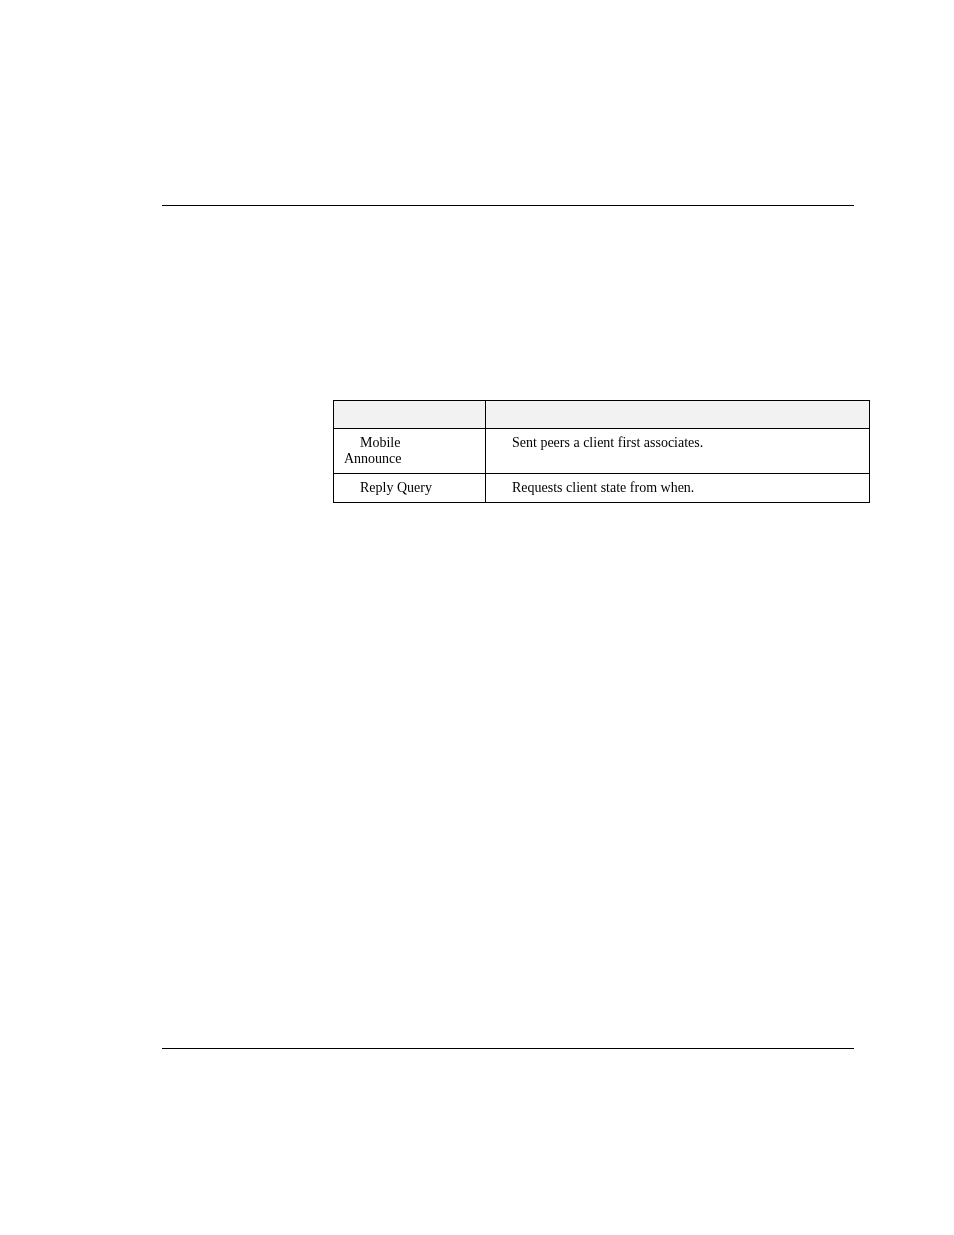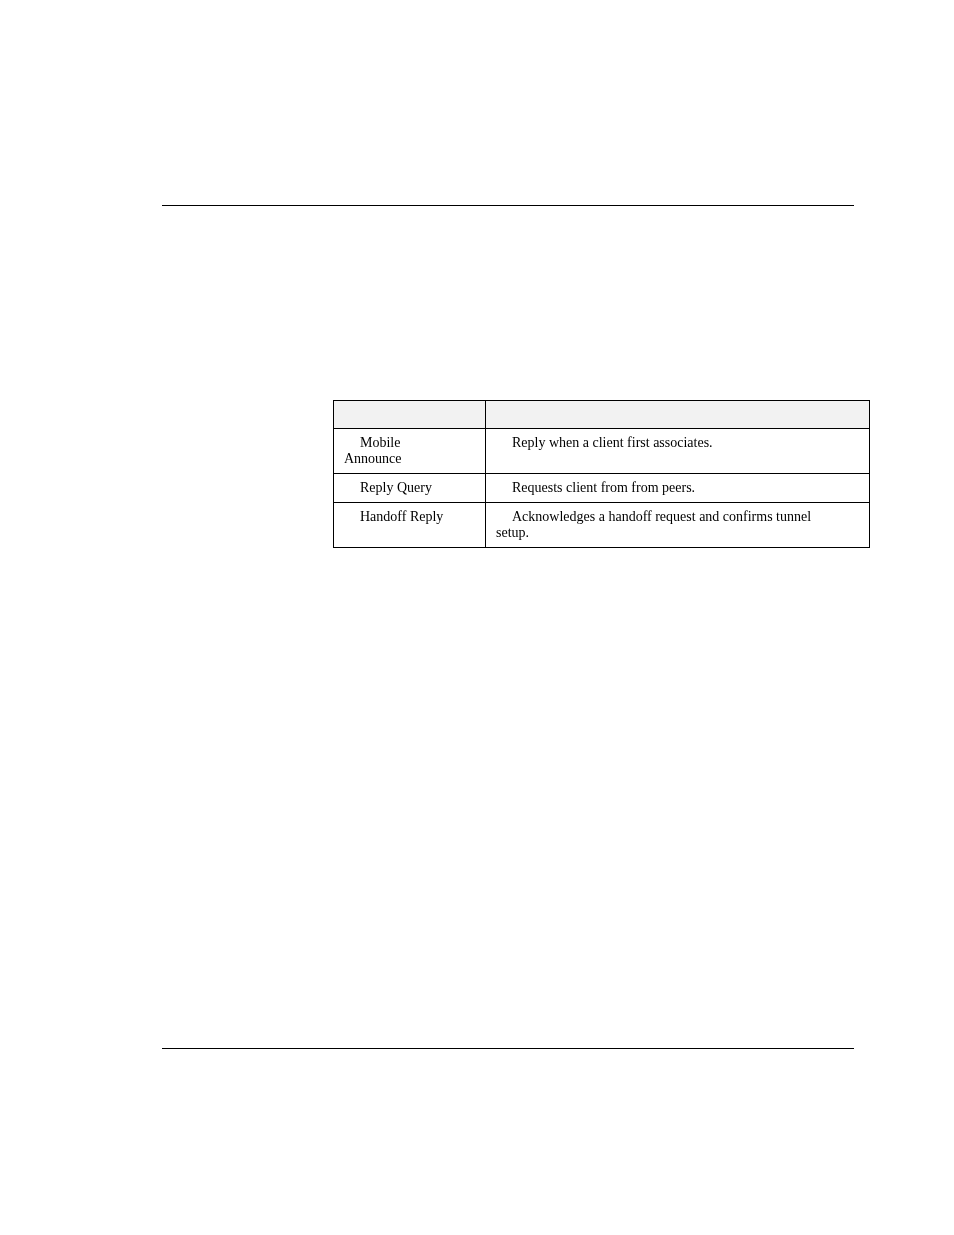--- a/index.html
+++ b/index.html
@@ -42,29 +42,25 @@
       </colgroup>
     <thead>
       <tr>
         <th class="col0"><span>Message Type</span></th>
         <th><span>Description</span></th>
       </tr>
     </thead>
     <tbody>
       <tr>
         <td><span class="cell-text">Mobile Announce</span></td>
-        <td><span class="cell-text">Reply when a client first associates.</span></td>
+        <td><span class="cell-text">Sent peers a client first associates.</span></td>
       </tr>
       <tr>
         <td><span class="cell-text">Reply Query</span></td>
-        <td><span class="cell-text">Requests client from from peers.</span></td>
-      </tr>
-      <tr>
-        <td><span class="cell-text">Handoff Reply</span></td>
-        <td><span class="cell-text">Acknowledges a handoff request and confirms tunnel setup.</span></td>
+        <td><span class="cell-text">Requests client state from when.</span></td>
       </tr>
     </tbody>
   </table>
 
   <div class="footer">
     <hr class="footer-line">
     <div class="footer-row">
       <span>10-4</span>
       <span>Mobility Configuration Guide</span>
     </div>

